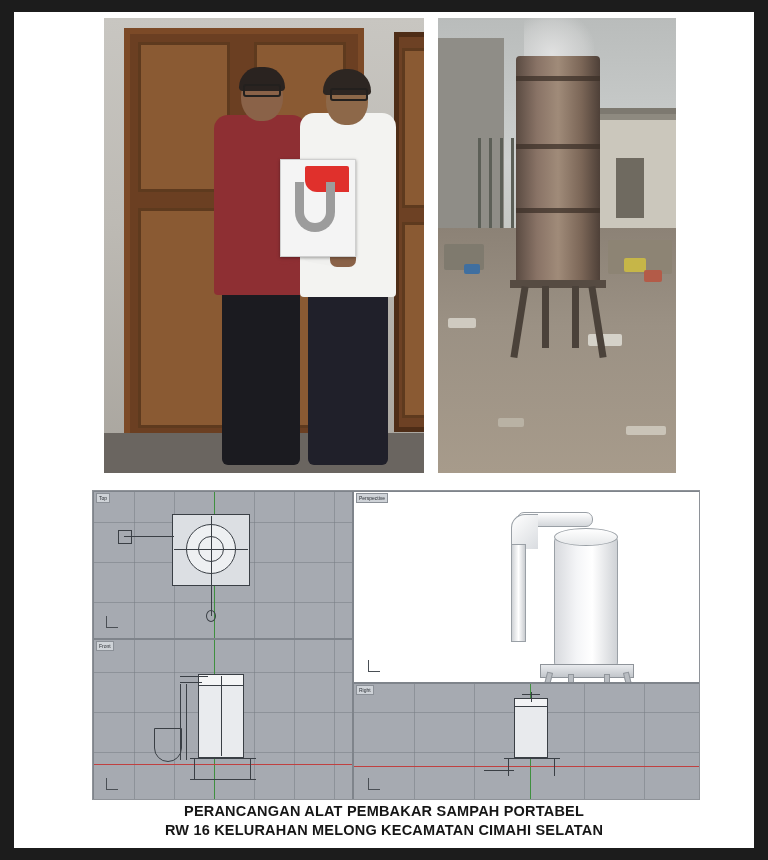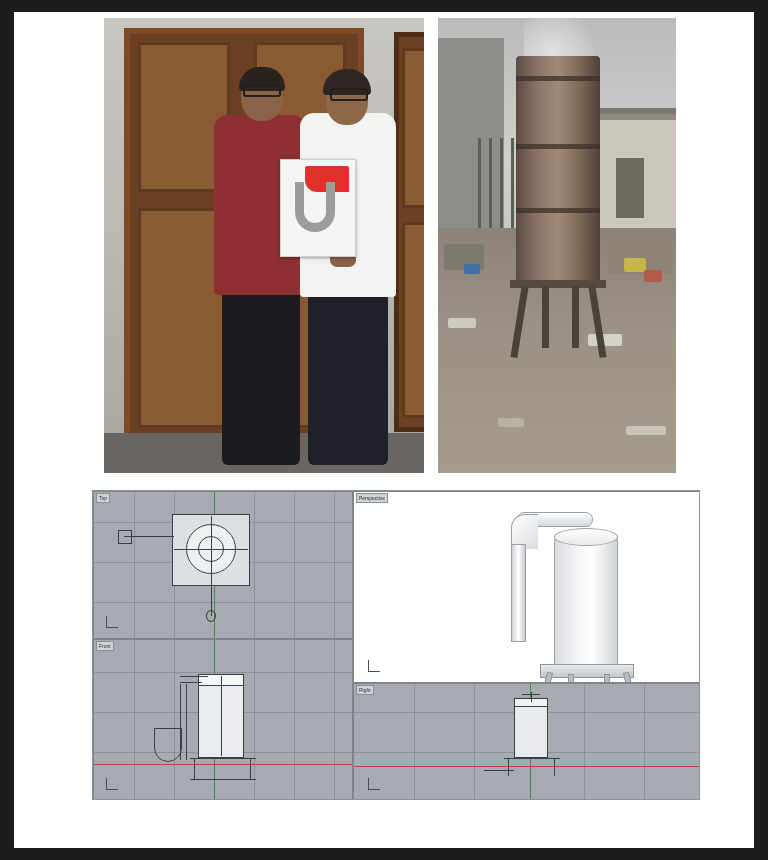--- a/index.html
+++ b/index.html
@@ -548,14 +548,16 @@
       <div class="cad-line" style="left:200px; top:74px; width:1px; height:18px;"></div>
       <div class="cad-line" style="left:130px; top:86px; width:30px; height:1px;"></div>
       <div class="ax-icon" style="left:14px; bottom:10px;">
           <div class="ax-v"></div>
           <div class="ax-h"></div>
         </div>
     </div>
   </div>
 
   <div class="caption">
+    <div>PERANCANGAN ALAT PEMBAKAR SAMPAH PORTABEL</div>
+    <div>RW 16 KELURAHAN MELONG KECAMATAN CIMAHI SELATAN</div>
   </div>
 </div>
 
 </body></html>

